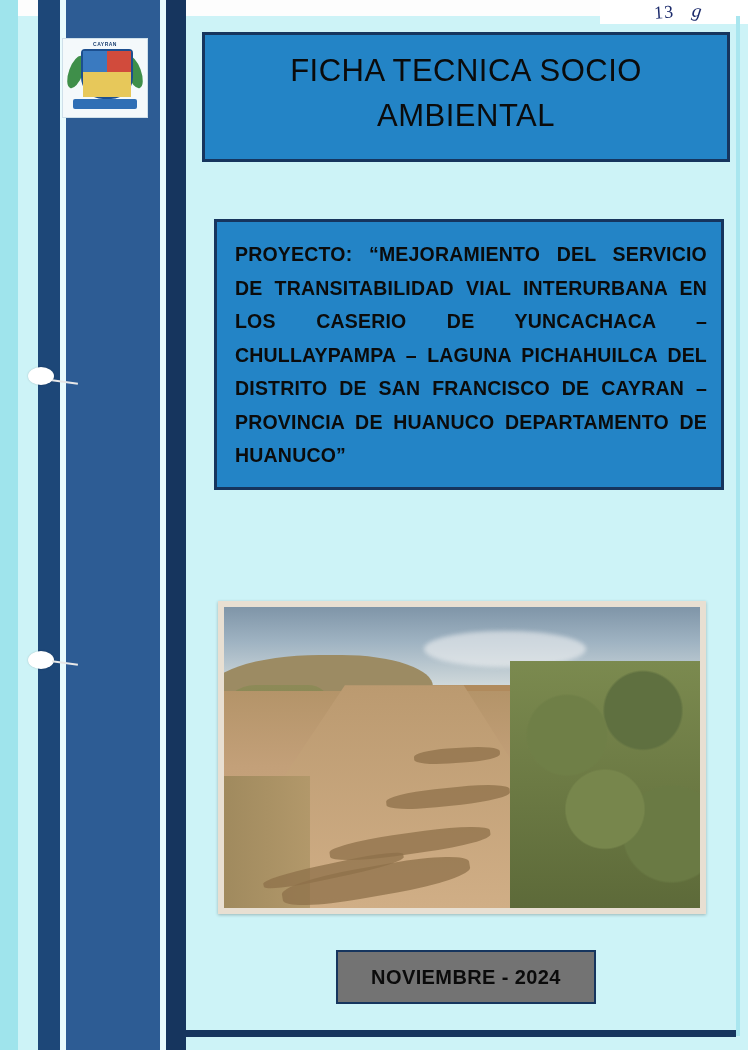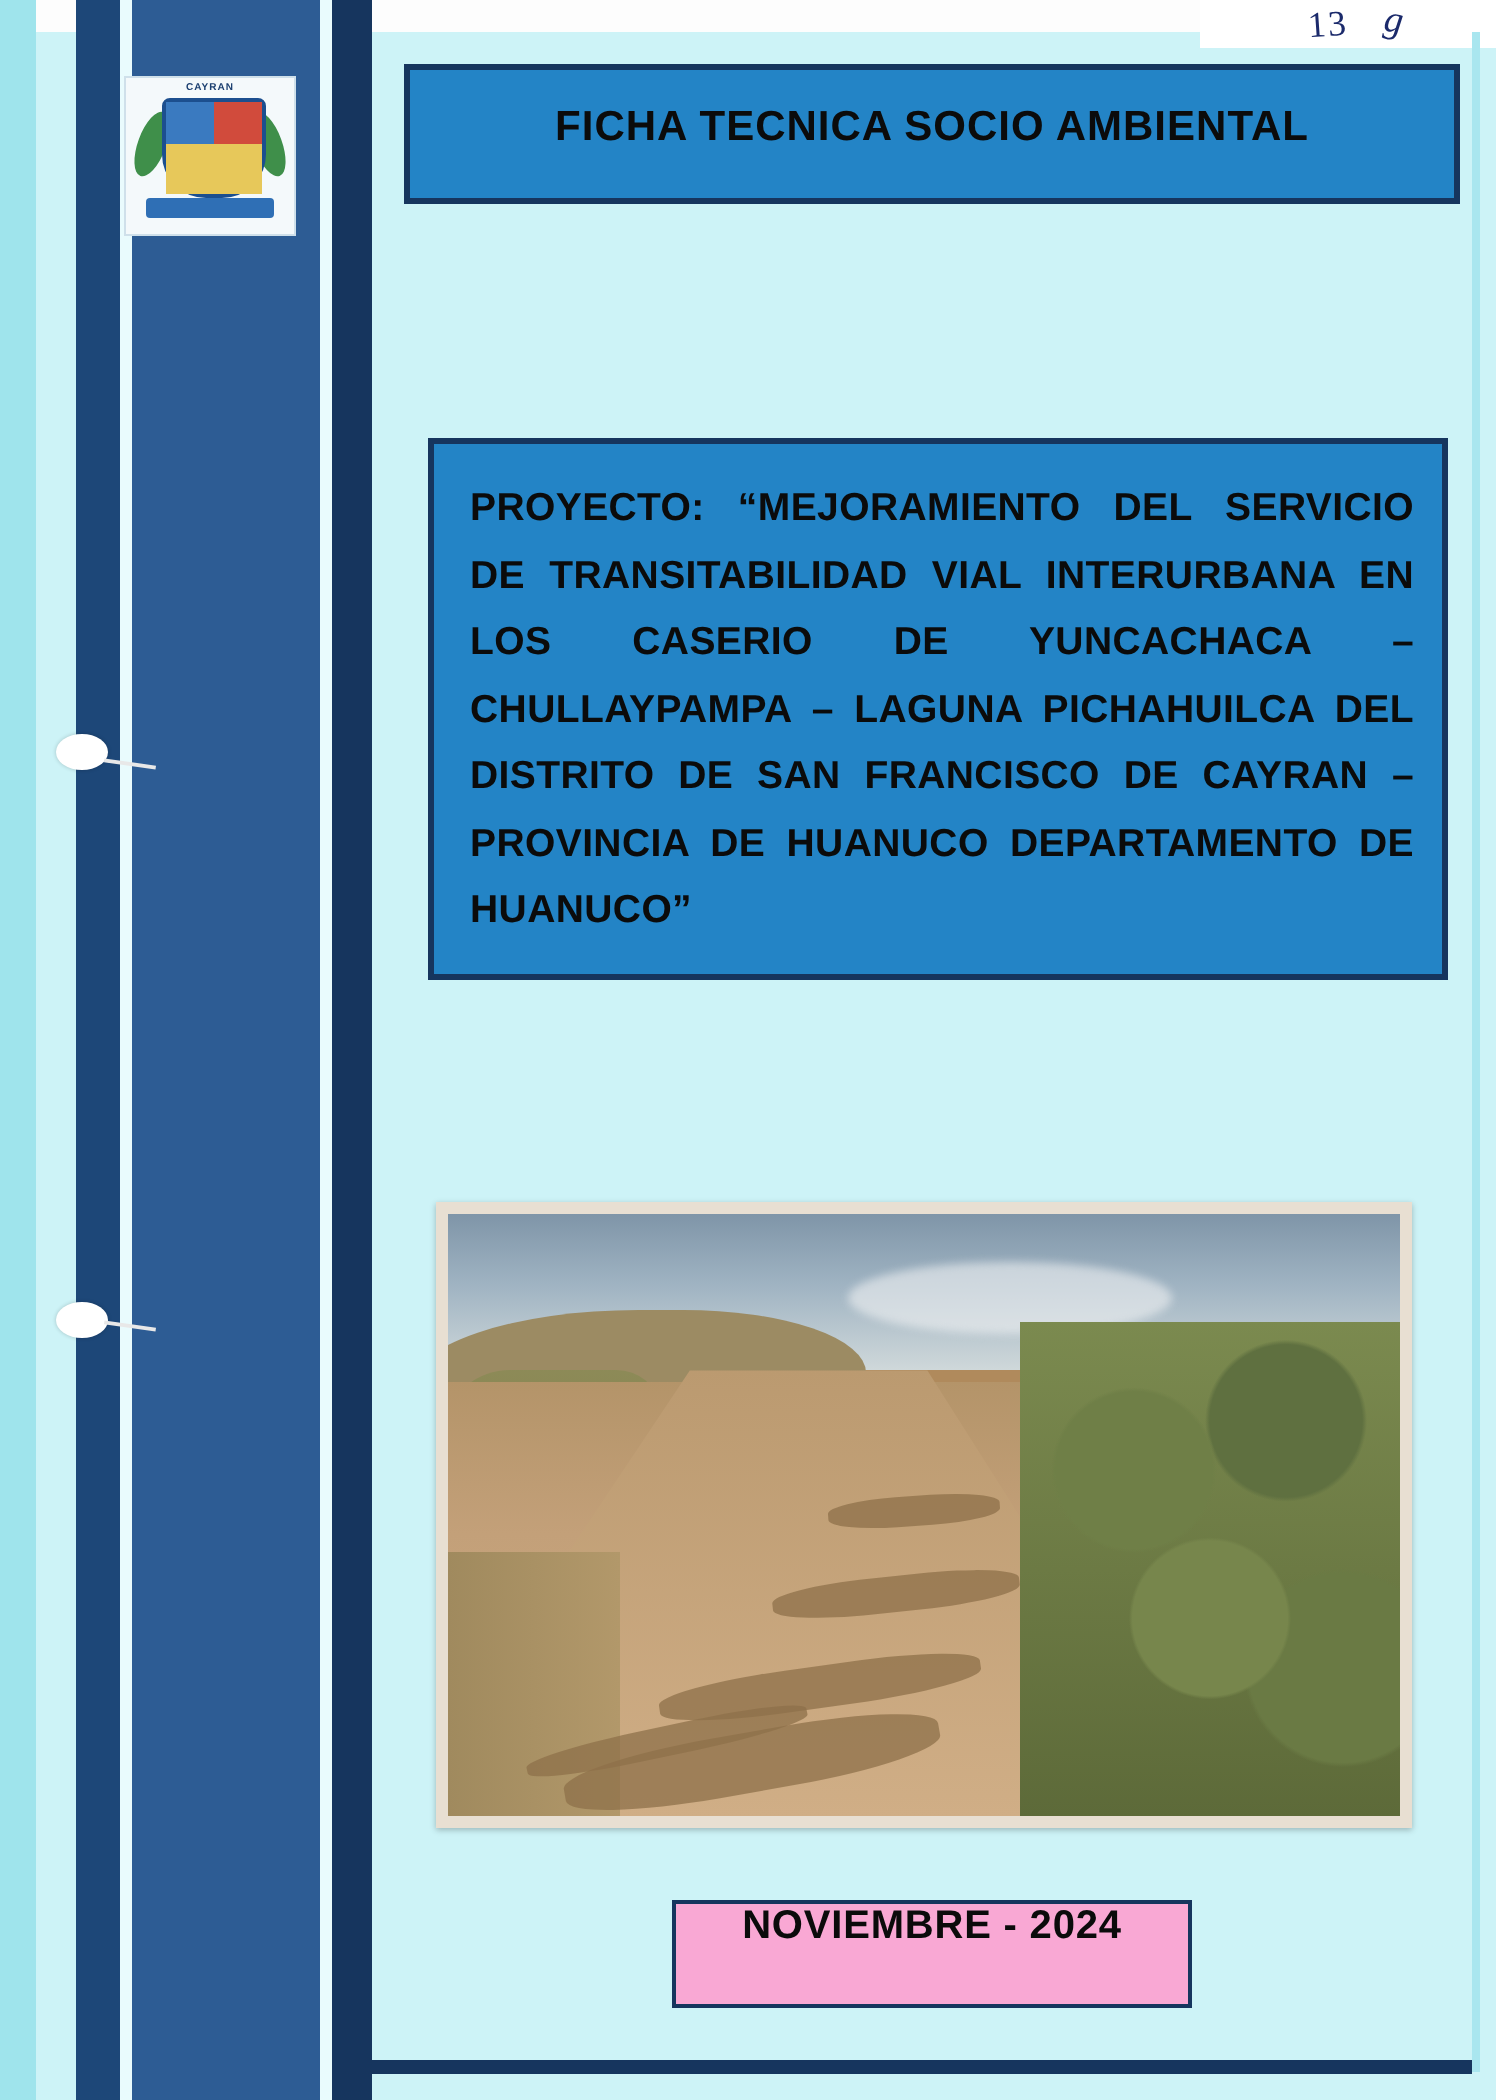--- a/index.html
+++ b/index.html
@@ -179,22 +179,22 @@
     position: absolute;
     left: 6px; top: 16px;
     width: 528px;
     padding: 14px 10px 20px 10px;
     background: #2384c6;
     border: 3px solid #16355e;
     box-sizing: border-box;
     text-align: center;
   }
   .title-text {
-    font-size: 21px;
-    font-weight: bold;
+    font-size: 31px;
+    font-weight: normal;
     color: #0b0b0b;
     line-height: 1.45;
     letter-spacing: 0.5px;
   }
 
   
   .project-box {
     position: absolute;
     left: 18px; top: 203px;
     width: 510px;
@@ -297,24 +297,25 @@
     left: 0; bottom: 0;
     width: 18%; height: 44%;
     background: linear-gradient(to right, #a08a5e, #b2986a);
   }
 
   
   .date-box {
     position: absolute;
     left: 140px; top: 934px;
     width: 260px; height: 54px;
-    background: #f9a8d4;
+    background: #737373;
     border: 2px solid #16355e;
     box-sizing: border-box;
     display: flex;
+    align-items: center;
     justify-content: center;
   }
   .date-text {
     font-size: 20px;
     font-weight: bold;
     color: #0b0b0b;
     letter-spacing: 0.4px;
   }
 
   

